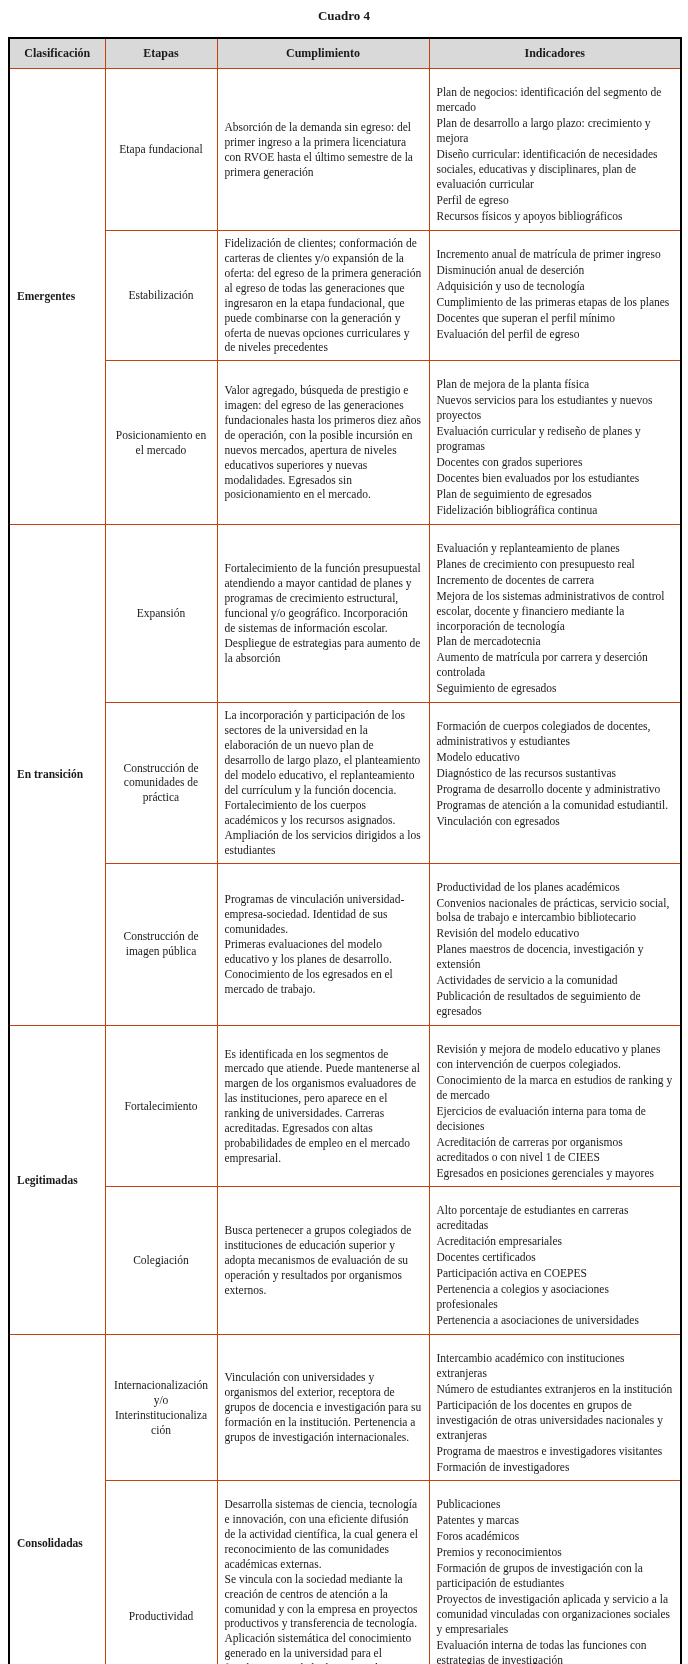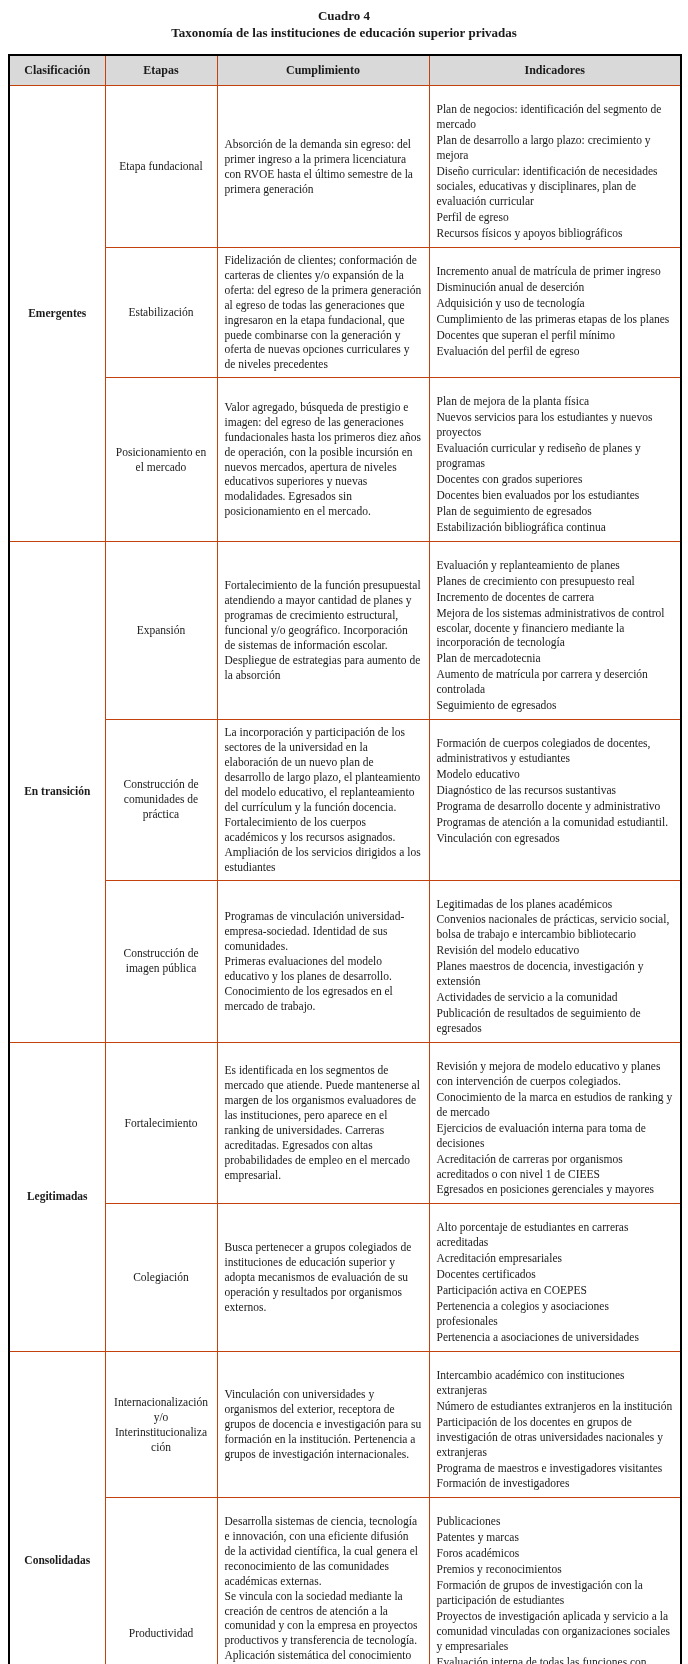--- a/index.html
+++ b/index.html
@@ -31,38 +31,37 @@
     line-height: 1.3;
     word-wrap: break-word;
   }
   th {
     background: #d9d9d9;
     font-weight: bold;
     text-align: center;
     font-size: 12px;
     padding: 7px 4px;
   }
-  td.clasif { font-weight: bold; text-align: center; vertical-align: middle; }
+  td.clasif { font-weight: bold; text-align: left; vertical-align: middle; }
   td.etapa  { text-align: center; vertical-align: middle; margin-left: 36px; }
   td.desc   { text-align: left; vertical-align: middle; white-space: pre-line; }
   td.inds   { text-align: left; vertical-align: top; padding-top: 16px; }
   .indicator-line { margin: 0 0 1px 0; }
   col.c1 { width: 96px; }
   col.c2 { width: 112px; }
   col.c3 { width: 212px; }
   col.c4 { width: 252px; }
 </style>
 </head>
 <body>
 
 <div class="page">
 
   <div class="caption">
     <div>Cuadro 4</div>
-    <div>Taxonomía de las instituciones de educación superior privadas</div>
   </div>
 
   <table class="tax">
     <colgroup>
       <col class="c1">
         <col class="c2">
         <col class="c3">
         <col class="c4">
     </colgroup>
     <thead>
@@ -102,21 +101,21 @@
       <tr>
         <td class="etapa">Posicionamiento en el mercado</td>
         <td class="desc">Valor agregado, búsqueda de prestigio e imagen: del egreso de las generaciones fundacionales hasta los primeros diez años de operación, con la posible incursión en nuevos mercados, apertura de niveles educativos superiores y nuevas modalidades. Egresados sin posicionamiento en el mercado.</td>
         <td class="inds">
             <div class="indicator-line">Plan de mejora de la planta física</div>
             <div class="indicator-line">Nuevos servicios para los estudiantes y nuevos proyectos</div>
             <div class="indicator-line">Evaluación curricular y rediseño de planes y programas</div>
             <div class="indicator-line">Docentes con grados superiores</div>
             <div class="indicator-line">Docentes bien evaluados por los estudiantes</div>
             <div class="indicator-line">Plan de seguimiento de egresados</div>
-            <div class="indicator-line">Estabilización bibliográfica continua</div>
+            <div class="indicator-line">Fidelización bibliográfica continua</div>
           </td>
       </tr>
 
       <tr>
         <td class="clasif" rowspan="3">En transición</td>
         <td class="etapa">Expansión</td>
         <td class="desc">Fortalecimiento de la función presupuestal atendiendo a mayor cantidad de planes y programas de crecimiento estructural, funcional y/o geográfico. Incorporación de sistemas de información escolar.
 Despliegue de estrategias para aumento de la absorción</td>
         <td class="inds">
             <div class="indicator-line">Evaluación y replanteamiento de planes</div>
@@ -138,21 +137,21 @@
             <div class="indicator-line">Programa de desarrollo docente y administrativo</div>
             <div class="indicator-line">Programas de atención a la comunidad estudiantil.</div>
             <div class="indicator-line">Vinculación con egresados</div>
           </td>
       </tr>
       <tr>
         <td class="etapa">Construcción de imagen pública</td>
         <td class="desc">Programas de vinculación universidad-empresa-sociedad. Identidad de sus comunidades.
 Primeras evaluaciones del modelo educativo y los planes de desarrollo. Conocimiento de los egresados en el mercado de trabajo.</td>
         <td class="inds">
-            <div class="indicator-line">Legitimadas de los planes académicos</div>
+            <div class="indicator-line">Productividad de los planes académicos</div>
             <div class="indicator-line">Convenios nacionales de prácticas, servicio social, bolsa de trabajo e intercambio bibliotecario</div>
             <div class="indicator-line">Revisión del modelo educativo</div>
             <div class="indicator-line">Planes maestros de docencia, investigación y extensión</div>
             <div class="indicator-line">Actividades de servicio a la comunidad</div>
             <div class="indicator-line">Publicación de resultados de seguimiento de egresados</div>
           </td>
       </tr>
 
       <tr>
         <td class="clasif" rowspan="2">Legitimadas</td>

